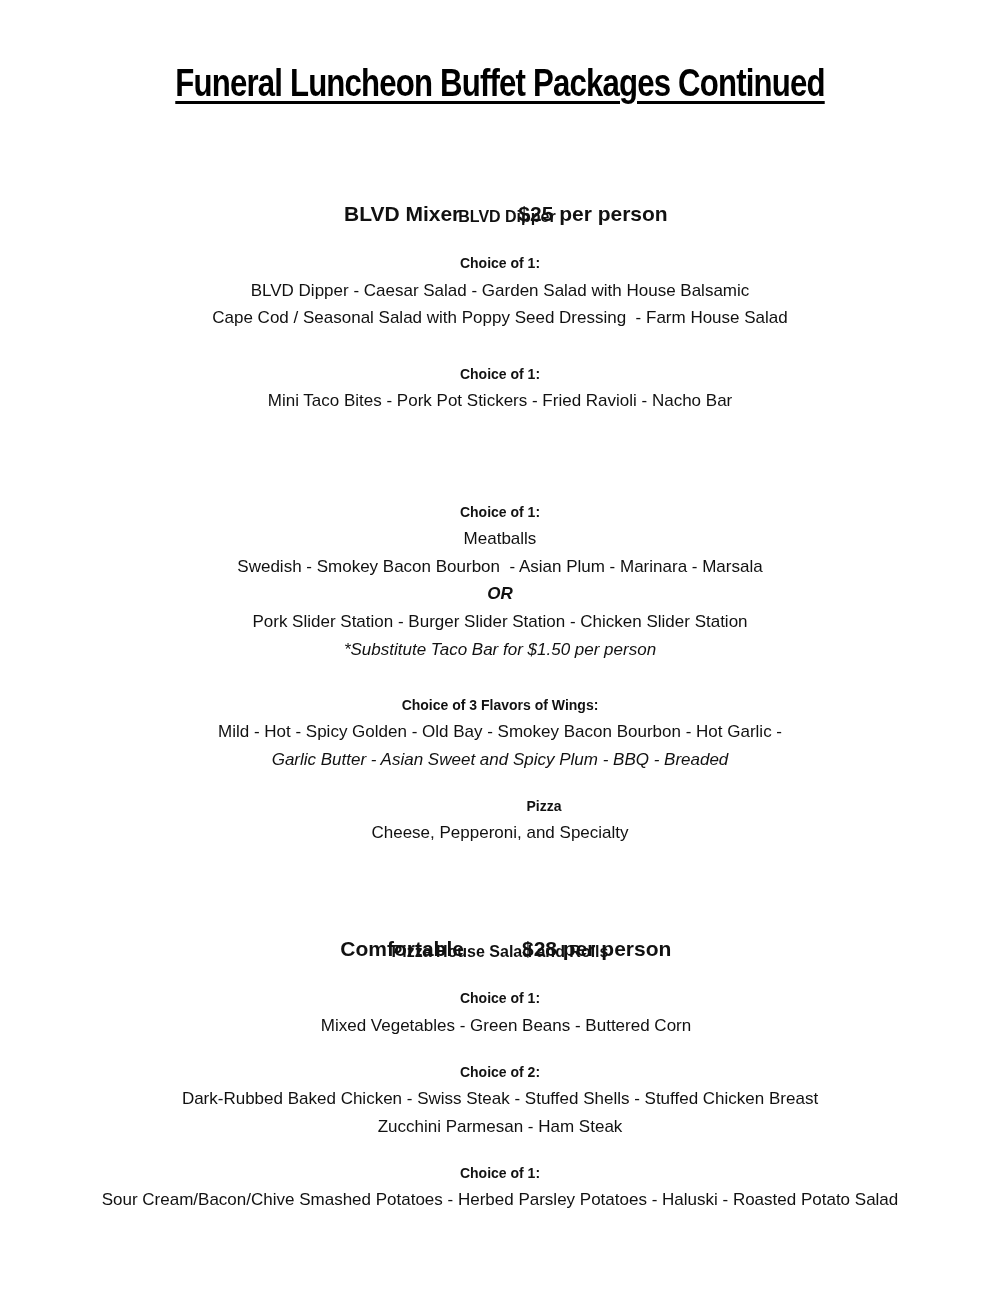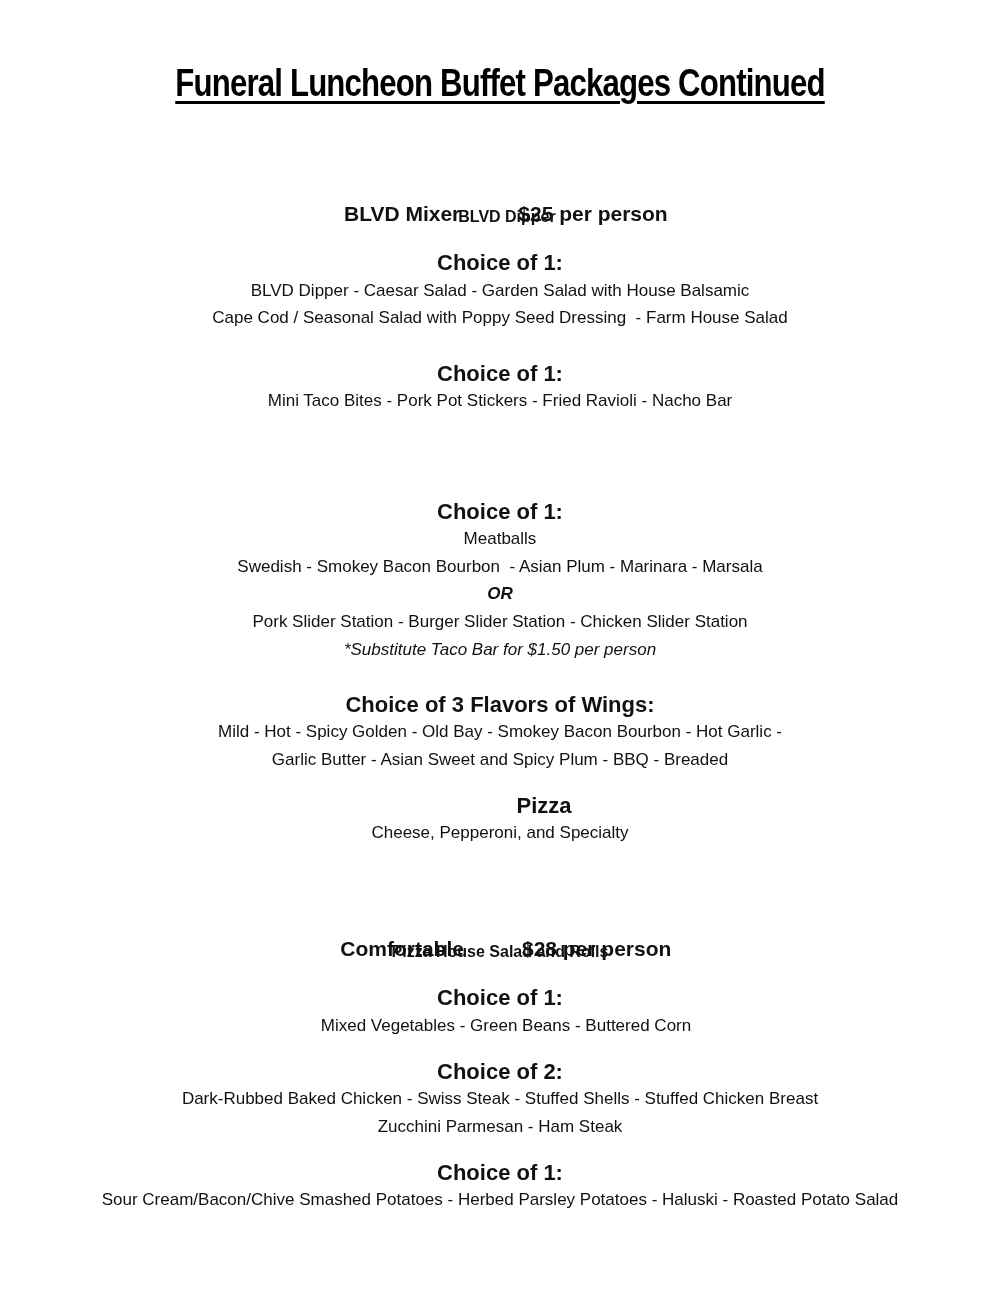--- a/index.html
+++ b/index.html
@@ -2,21 +2,21 @@
 <html><head>
   <meta charset="utf-8">
   <style>
     html, body { margin: 0; padding: 0; background: #ffffff; }
     body { width: 1000px; height: 1294px; position: relative; overflow: hidden; color: #111111; font-family: "Liberation Sans", sans-serif; }
     .title { position: absolute; top: 62px; left: 0; width: 1000px; text-align: center; font-family: "Liberation Sans", sans-serif; font-weight: bold; font-size: 38px; letter-spacing: -1px; transform: scaleX(0.82); transform-origin: center; text-decoration: underline; text-decoration-thickness: 3px; text-underline-offset: 5px; color: #000; }
     .line { position: absolute; left: 0; width: 1000px; text-align: center; font-size: 17px; line-height: 22px; white-space: pre; }
     .pkg { font-size: 21px; font-weight: bold; line-height: 28px; }
     .pkg .gap { display: inline-block; width: 58px; }
     .sub { font-weight: bold; font-size: 16px; }
-    .hdr { font-weight: bold; font-size: 22px; }
+    .hdr { font-weight: bold; font-size: 14px; }
     .it { font-style: italic; }
     .itb { font-style: italic; font-weight: bold; }
   </style>
 </head>
 <body>
 
 <div class="title">Funeral Luncheon Buffet Packages Continued</div>
 
 <div class="line pkg" style="top:172px;">
   <span>BLVD Mixer</span><span class="gap"></span><span>$25 per person</span>
@@ -32,21 +32,21 @@
 
 <div class="line hdr" style="top:501px;">Choice of 1:</div>
 <div class="line" style="top:528px;">Meatballs</div>
 <div class="line" style="top:556px;">Swedish - Smokey Bacon Bourbon  - Asian Plum - Marinara - Marsala</div>
 <div class="line itb" style="top:583px;">OR</div>
 <div class="line" style="top:611px;">Pork Slider Station - Burger Slider Station - Chicken Slider Station</div>
 <div class="line it" style="top:639px;">*Substitute Taco Bar for $1.50 per person</div>
 
 <div class="line hdr" style="top:694px;">Choice of 3 Flavors of Wings:</div>
 <div class="line" style="top:721px;">Mild - Hot - Spicy Golden - Old Bay - Smokey Bacon Bourbon - Hot Garlic -</div>
-<div class="line" style="top:749px;">Garlic Butter - Asian Sweet and Spicy Plum - BBQ - Breaded</div>
+<div class="line" style="top:749px;font-style:italic;">Garlic Butter - Asian Sweet and Spicy Plum - BBQ - Breaded</div>
 
 <div class="line hdr" style="top:795px;padding-left:44px;">Pizza</div>
 <div class="line" style="top:822px;">Cheese, Pepperoni, and Specialty</div>
 
 <div class="line pkg" style="top:907px;">
   <span>Comfortable</span><span class="gap"></span><span>$28 per person</span>
 </div>
 <div class="line sub" style="top:941px;">Pizza House Salad and Rolls</div>
 
 <div class="line hdr" style="top:987px;">Choice of 1:</div>

